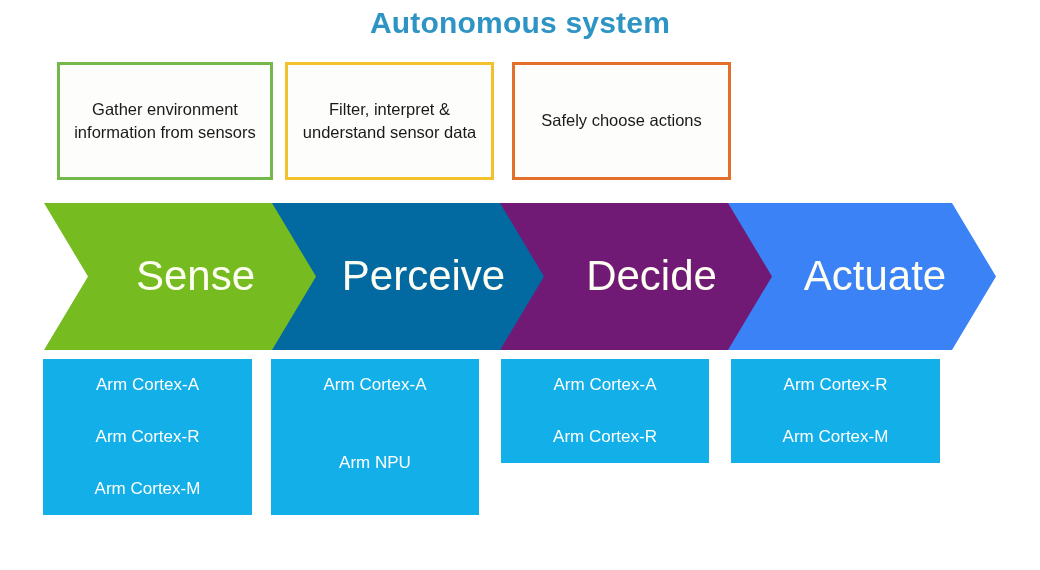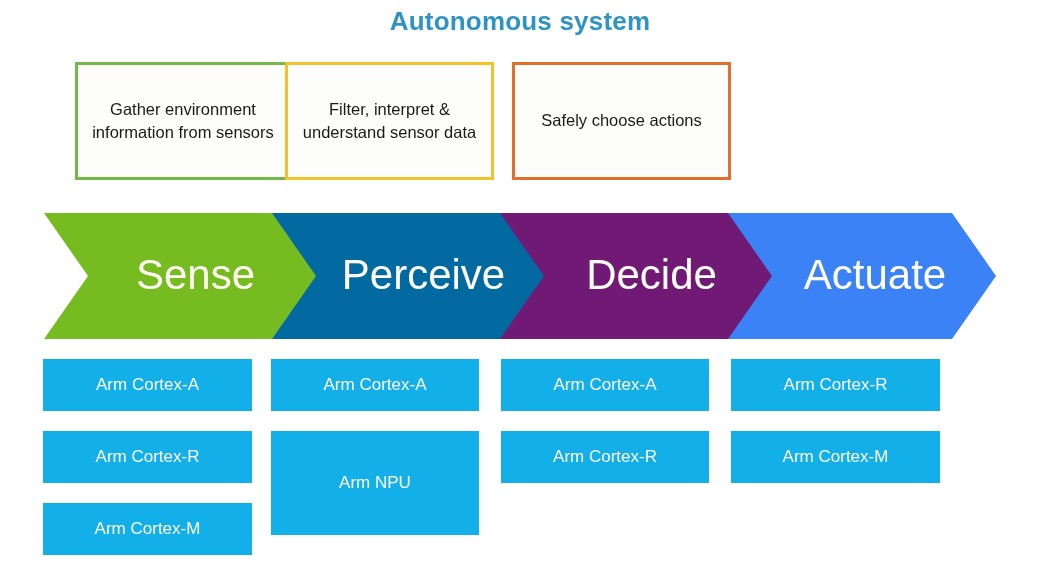--- a/index.html
+++ b/index.html
@@ -15,21 +15,21 @@
     position: relative;
   }
 
   
   #diagram-title {
     position: absolute;
     left: 0;
     top: 6px;
     width: 1040px;
     text-align: center;
-    font-size: 26px;
+    font-size: 30px;
     font-weight: bold;
     color: #2E94C4;
     letter-spacing: 0.2px;
   }
 
   
   #description-row {
     position: absolute;
     left: 57px;
     top: 62px;
@@ -48,37 +48,37 @@
     align-items: center;
     justify-content: center;
     text-align: center;
     padding: 0 10px;
   }
   .desc-box .desc-text {
     font-size: 16.5px;
     line-height: 1.42;
     color: #1a1a1a;
   }
-  #desc-box-0 { left: 0px;   width: 216px; border-color: #74B74A; margin-left: 18px; }
+  #desc-box-0 { left: 0px;   width: 216px; border-color: #74B74A; }
   #desc-box-1 { left: 228px; width: 209px; border-color: #F3C12C; }
   #desc-box-2 { left: 455px; width: 219px; border-color: #E2702A; }
   #desc-box-3 { left: 684px; width: 218px; border-color: #1F3E6E; }
 
   
   #stage-row {
     position: absolute;
     left: 0px;
     top: 197px;
     width: 1040px;
     height: 150px;
   }
   .chevron {
     position: absolute;
-    top: 16px;
-    height: 126px;
+    top: 6px;
+    height: 147px;
     display: flex;
     align-items: center;
     justify-content: center;
     -webkit-clip-path: polygon(0% 0%, calc(100% - 44px) 0%, 100% 50%, calc(100% - 44px) 100%, 0% 100%, 44px 50%);
     clip-path: polygon(0% 0%, calc(100% - 44px) 0%, 100% 50%, calc(100% - 44px) 100%, 0% 100%, 44px 50%);
     text-align: center;
   }
   .chevron .stage-label {
     font-size: 42px;
     color: #fdfdf2;
@@ -97,21 +97,21 @@
     left: 43px;
     top: 359px;
     width: 955px;
     height: 200px;
   }
   .proc-column {
     position: absolute;
     top: 0;
     display: flex;
     flex-direction: column;
-    gap: 20px;
+    gap: 0;
   }
   #proc-col-0 { left: 0px;   width: 209px; }
   #proc-col-1 { left: 228px; width: 208px; }
   #proc-col-2 { left: 458px; width: 208px; }
   #proc-col-3 { left: 688px; width: 209px; }
 
   .proc-chip {
     background: #12AFE8;
     color: #ffffff;
     font-size: 17px;

